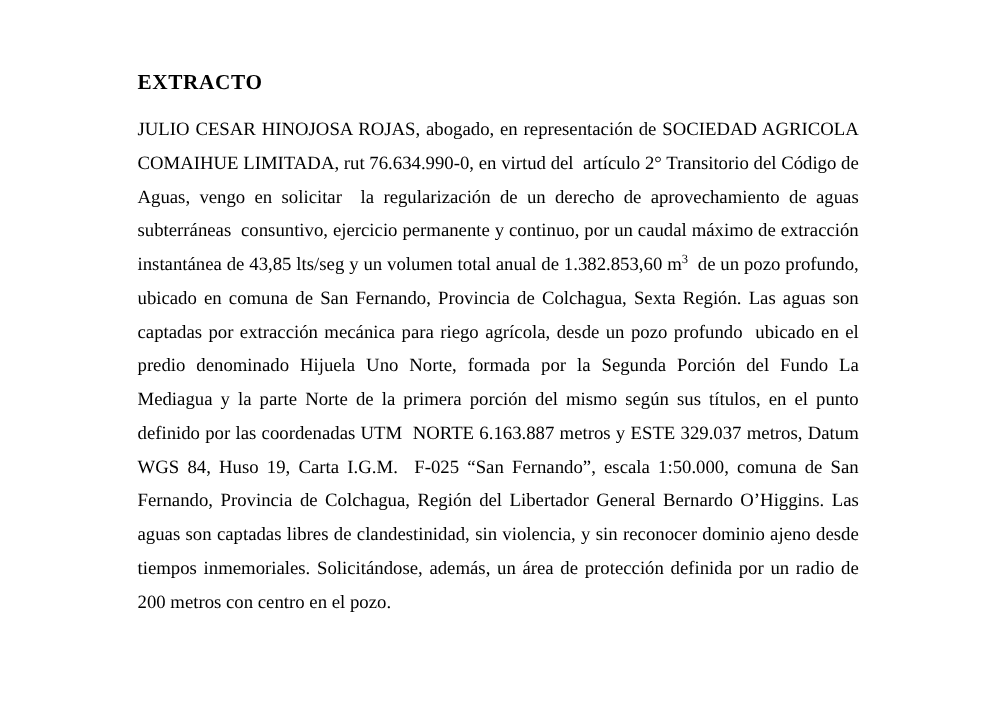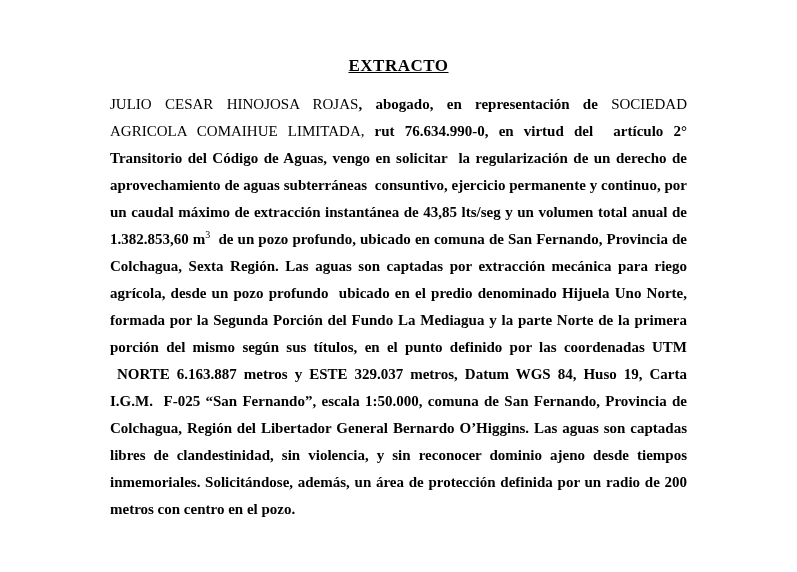--- a/index.html
+++ b/index.html
@@ -18,39 +18,38 @@
     box-sizing: border-box;
   }
   .content {
     position: absolute;
     left: 110px;
     top: 54px;
     width: 577px;
   }
   .doc-title {
     margin: 0 0 13px 0;
-    text-align: center;
+    text-align: left;
     font-size: 17px;
     font-weight: bold;
     letter-spacing: 0.5px;
     line-height: 24px;
-    text-decoration: underline;
   }
   .doc-paragraph {
     margin: 0;
     font-size: 15px;
     line-height: 27px;
     text-align: justify;
     text-justify: inter-word;
   }
   .seg-bold {
     font-weight: normal;
   }
   .seg-normal {
-    font-weight: bold;
+    font-weight: normal;
   }
   .seg-sup {
     font-size: 10px;
     vertical-align: super;
     line-height: 0;
   }
 </style>
 </head>
 <body>
 

